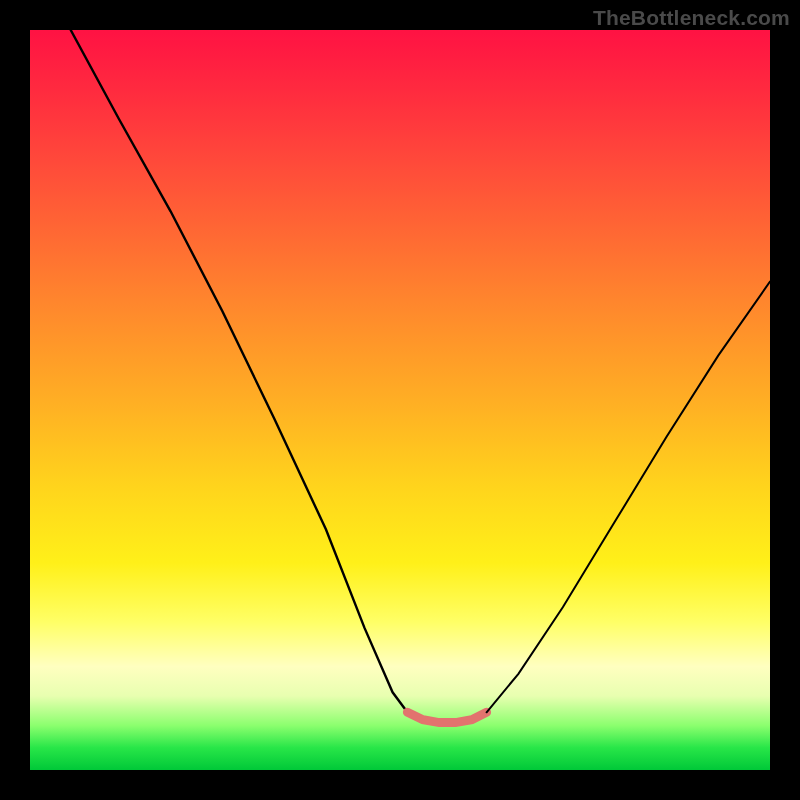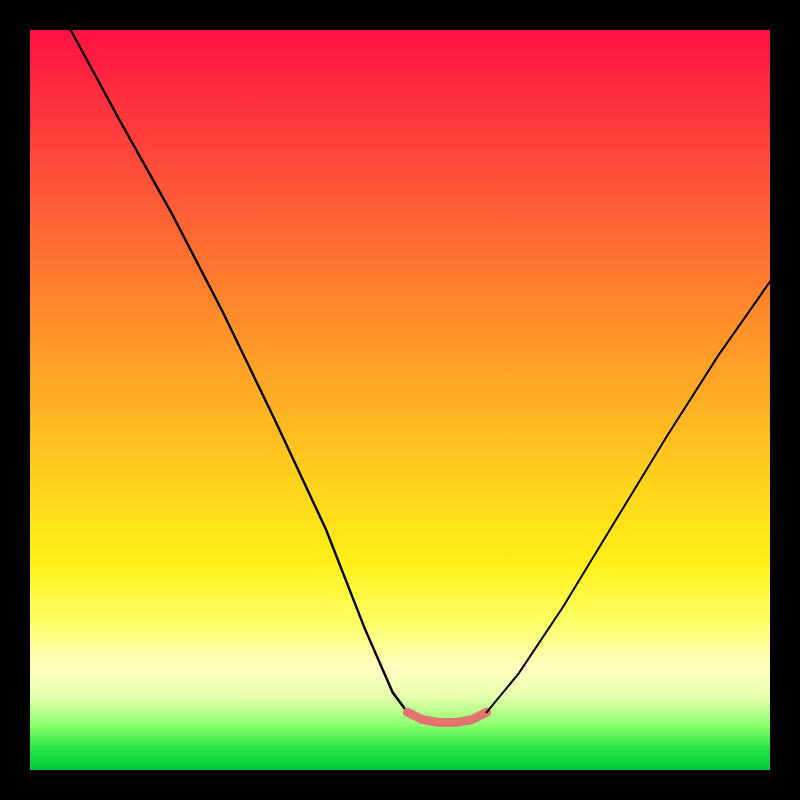--- a/index.html
+++ b/index.html
@@ -63,20 +63,21 @@
     width: 100%;
     height: 100%;
     display: block;
   }
 </style>
 </head>
 <body>
 
 <div class="stage">
 
+  <div class="watermark">TheBottleneck.com</div>
 
   <div class="plot-area">
     <div class="gradient-bg"></div>
 
     <svg class="curve" viewBox="0 0 740 740" preserveAspectRatio="none">
       <path fill="none" stroke="#000" stroke-width="2.4" stroke-linecap="round" d="M40.7,0.0 L88.8,88.8 L140.6,181.3 L192.4,281.2 L244.2,388.5 L296.0,499.5 L334.5,597.9 L362.6,662.3 L377.4,682.3"></path>
       <path fill="none" stroke="#e2736e" stroke-width="9" stroke-linecap="round" d="M377.4,682.3 L392.9,689.7 L409.2,692.6 L425.5,692.6 L441.8,689.7 L456.6,682.3"></path>
       <path fill="none" stroke="#000" stroke-width="2" stroke-linecap="round" d="M456.6,682.3 L488.4,643.8 L532.8,577.2 L584.6,492.1 L636.4,407.0 L688.2,325.6 L740.0,251.6"></path>
     </svg>
   </div>

